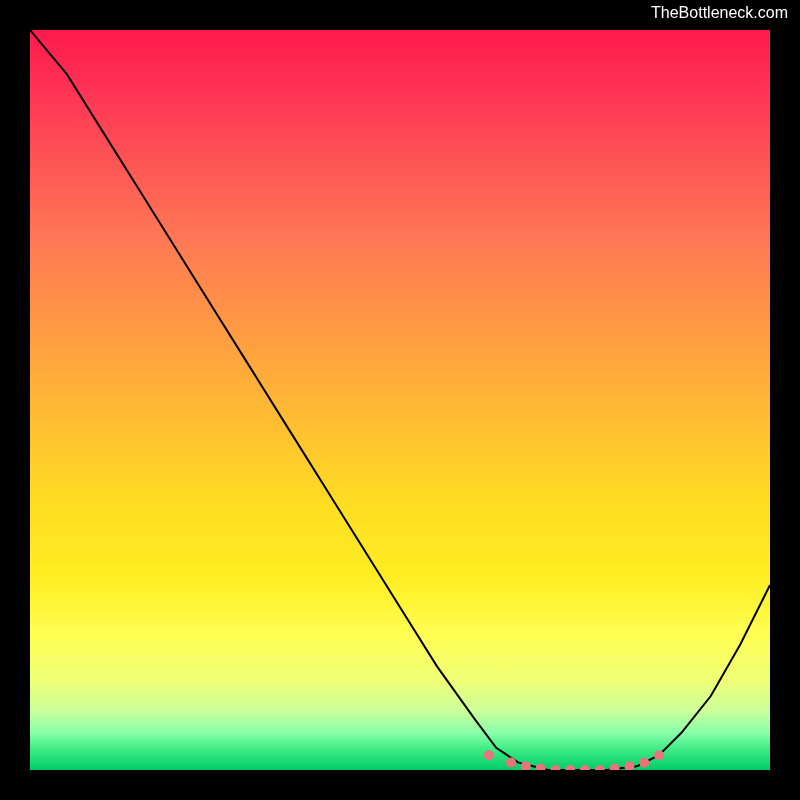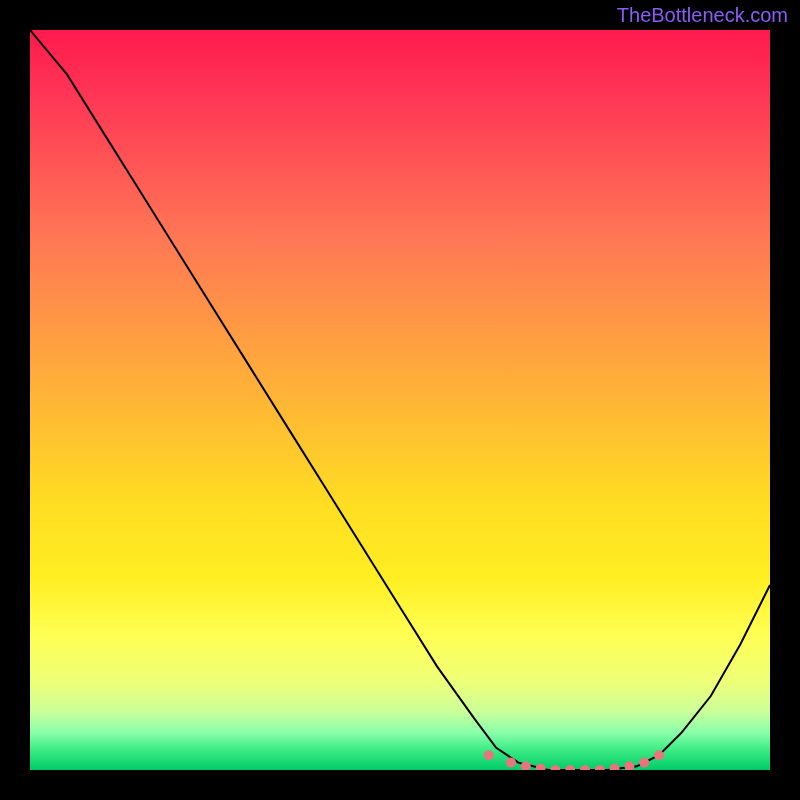--- a/index.html
+++ b/index.html
@@ -7,22 +7,22 @@
     width: 800px;
     height: 800px;
     background: #000;
     position: relative;
     font-family: Arial, sans-serif;
   }
   .watermark {
     position: absolute;
     top: 4px;
     right: 12px;
-    color: #8b5cf6;
-    font-size: 20px;
+    color: #ffffff;
+    font-size: 16px;
     font-weight: normal;
     z-index: 10;
   }
   .plot-area {
     position: absolute;
     left: 30px;
     top: 30px;
     width: 740px;
     height: 740px;
     background: linear-gradient(to bottom,

